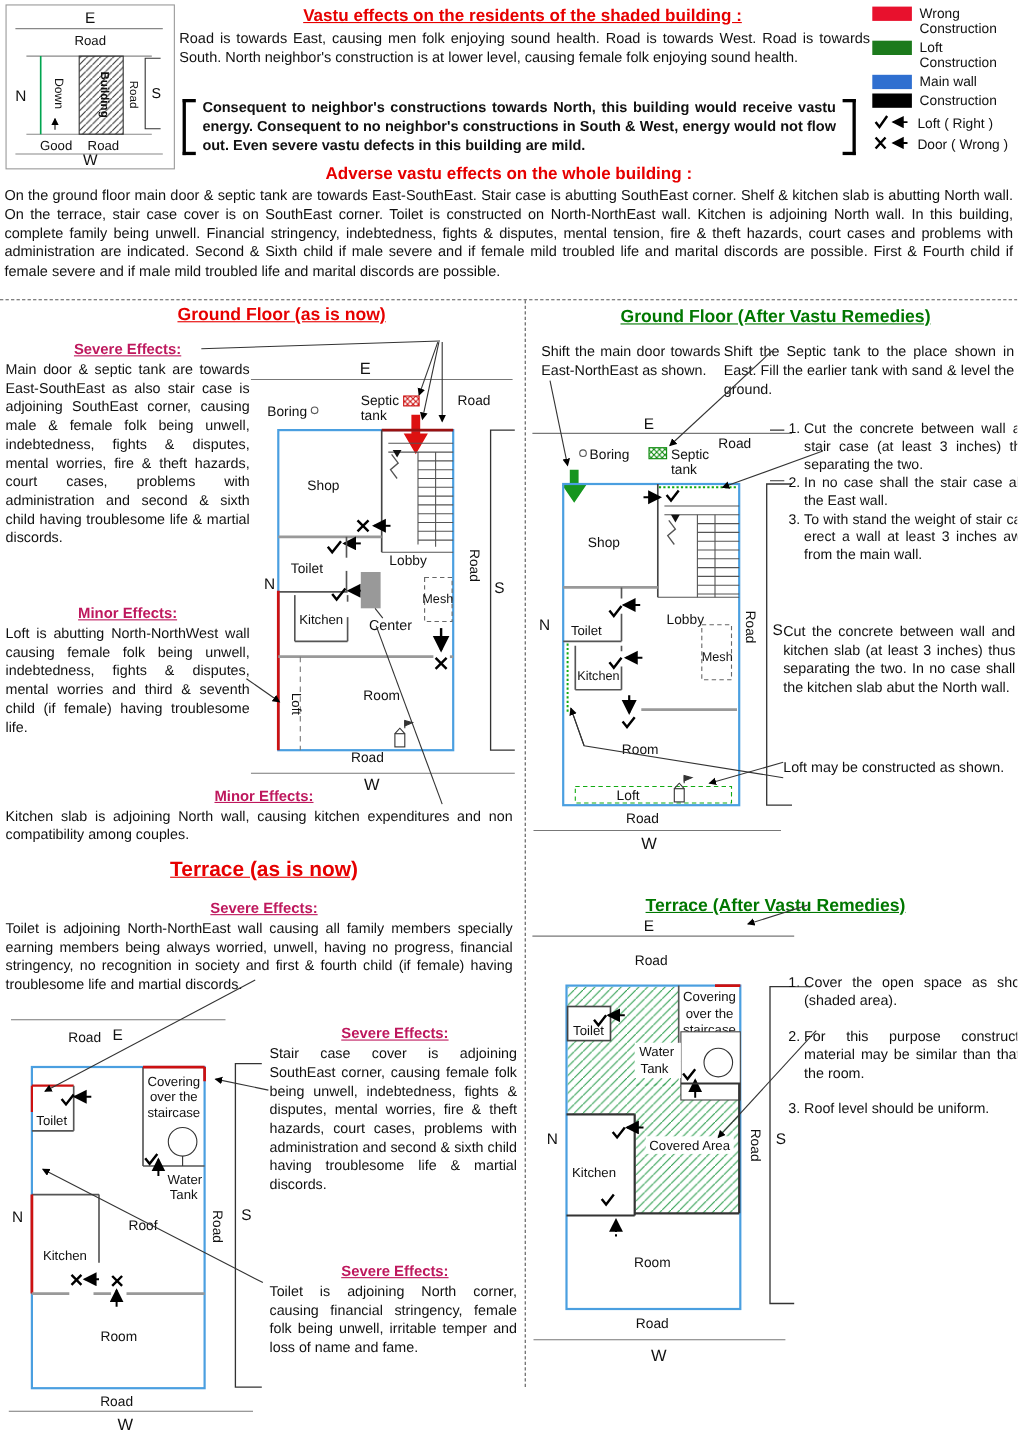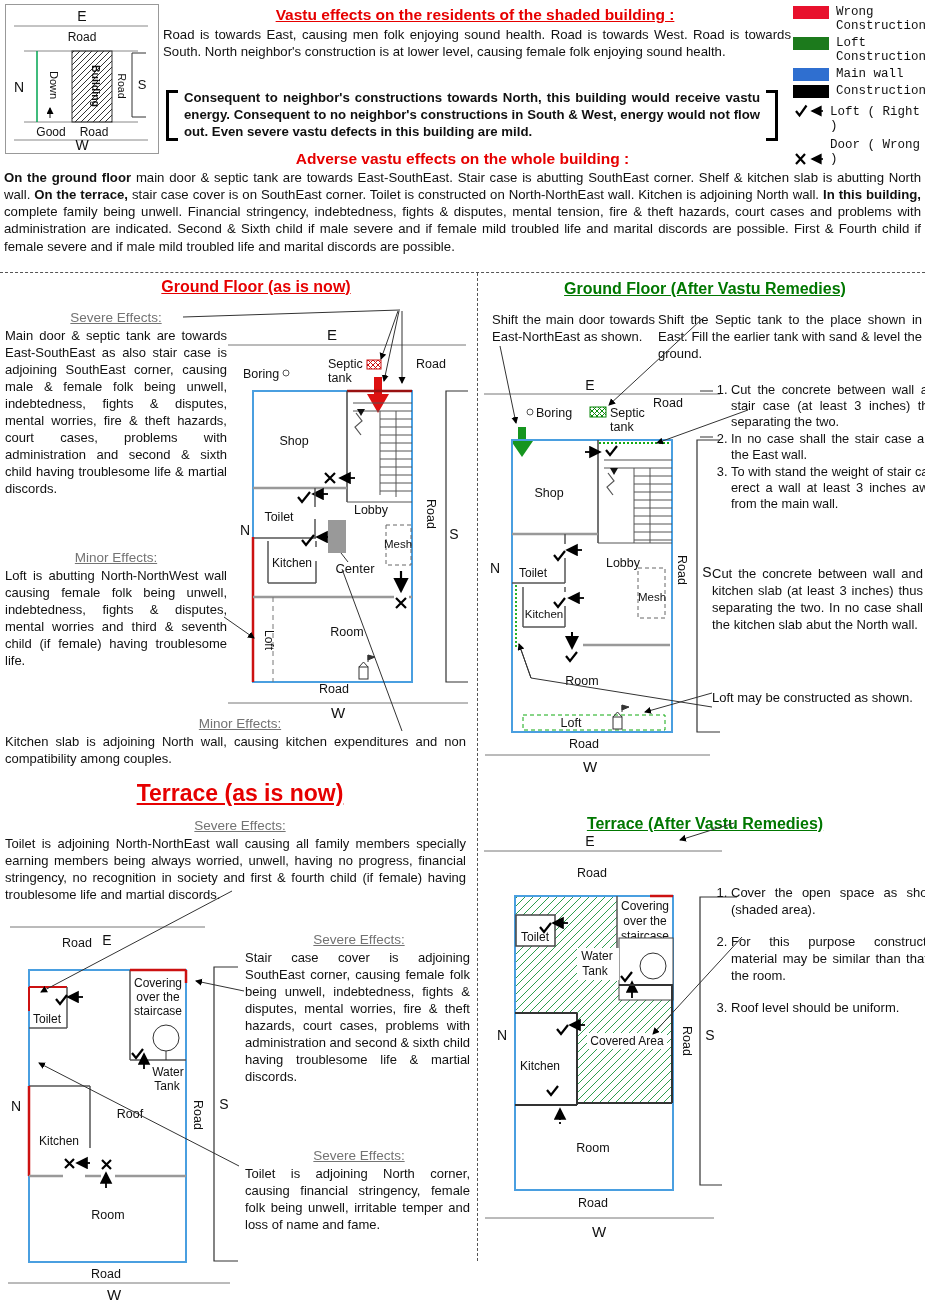--- a/index.html
+++ b/index.html
@@ -3,27 +3,27 @@
 <meta charset="utf-8">
 <style>
   html,body{margin:0;padding:0;background:#fff;}
   #page{position:relative;width:925px;height:1305px;background:#fff;overflow:hidden;
         font-family:"Liberation Sans","DejaVu Sans",sans-serif;color:#111;}
   .abs{position:absolute;}
   .just{text-align:justify;}
   .ctr{text-align:center;}
   .red{color:#e60000;}
   .grn{color:#007700;}
-  .bold{font-weight:bold;}
+  .bold{font-weight:normal;}
   .ul{text-decoration:underline;}
   .h1{font-size:15.5px;font-weight:bold;}
   .h2{font-size:16px;font-weight:bold;}
   .fx{font-size:13.2px;line-height:1.3;}
   .fn{font-size:13px;line-height:17px;}
-  .eff{font-size:13.5px;font-weight:normal;color:#737373;text-decoration:underline;}
+  .eff{font-size:13.5px;font-weight:bold;color:#be185d;text-decoration:underline;}
   .brwrap{display:flex;align-items:stretch;gap:6px;}
   .br-l{width:9px;border:3.5px solid #000;border-right:0;flex:none;}
   .br-r{width:9px;border:3.5px solid #000;border-left:0;flex:none;}
   .brtext{font-size:13.2px;line-height:1.28;font-weight:bold;text-align:justify;}
   .lg-row{display:flex;gap:7px;align-items:flex-start;margin-bottom:3px;}
   .sw{width:36px;height:13px;flex:none;margin-top:1px;}
   .sw-red{background:#e8112d;} .sw-grn{background:#1c7a1c;} .sw-blu{background:#2f6fd0;} .sw-blk{background:#000;}
   .lg-lab{font-size:12.5px;line-height:1.12;}
   .hr-dash{border:0;border-top:1px dashed #555;}
   .vdash{border-left:1px dashed #555;width:0;}
@@ -82,21 +82,21 @@
 </div>
 
 <div class="abs fx just" style="left:163px;top:26px;width:628px;">Road is towards East, causing men folk enjoying sound health. Road is towards West. Road is towards South. North neighbor's construction is at lower level, causing female folk enjoying sound health.</div>
 <div class="abs h1 red ul ctr" style="left:160px;top:6px;width:630px;">Vastu effects on the residents of the shaded building :</div>
 <div class="abs brwrap" style="left:166px;top:90px;width:612px;justify-content:flex-end;">
   <div class="br-l"></div>
   <div class="brtext">Consequent to neighbor's constructions towards North, this building would receive vastu energy. Consequent to no neighbor's constructions in South &amp; West, energy would not flow out. Even severe vastu defects in this building are mild.</div>
   <div class="br-r"></div>
 </div>
 
-<div class="abs" style="left:793px;top:5px;width:130px;font-family:Liberation Mono, monospace;">
+<div class="abs" style="left:793px;top:5px;width:130px;">
   <div class="lg-row">
     <div class="sw sw-red"></div>
     <div class="lg-lab">Wrong Construction</div>
   </div>
   <div class="lg-row">
     <div class="sw sw-grn"></div>
     <div class="lg-lab">Loft Construction</div>
   </div>
   <div class="lg-row">
     <div class="sw sw-blu"></div>
@@ -106,21 +106,21 @@
     <div class="sw sw-blk"></div>
     <div class="lg-lab">Construction</div>
   </div>
   <div class="lg-row" style="margin-top:6px;">
     <svg width="34" height="14">
       <path d="M3,7 l3.5,4.5 l7,-10" fill="none" stroke="#000" stroke-width="2.2"></path>
       <line x1="32" y1="7" x2="19" y2="7" stroke="#000" stroke-width="1.6" marker-end="url(#ah)"></line>
     </svg>
     <div class="lg-lab" style="margin-top:1px;">Loft ( Right )</div>
   </div>
-  <div class="lg-row" style="margin-top:4px;align-items:flex-end;">
+  <div class="lg-row" style="margin-top:4px;">
     <svg width="34" height="14">
       <path d="M3,2 l9,10 M12,2 l-9,10" fill="none" stroke="#000" stroke-width="2.2"></path>
       <line x1="32" y1="7" x2="19" y2="7" stroke="#000" stroke-width="1.6" marker-end="url(#ah)"></line>
     </svg>
     <div class="lg-lab" style="margin-top:1px;">Door ( Wrong )</div>
   </div>
 </div>
 
 <div class="abs h1 red ctr" style="left:0;top:150px;width:925px;">Adverse vastu effects on the whole building :</div>
 <div class="abs fx just" style="left:4px;top:169px;width:917px;">
@@ -217,21 +217,21 @@
   <line x1="0" y1="388" x2="240" y2="388" stroke="#777"></line>
   <text x="110" y="403" font-size="15" text-anchor="middle">W</text>
   <text transform="rotate(90 199 199)" x="199" y="199" font-size="12.5" text-anchor="middle">Road</text>
   <path d="M240,76 L218,76 L218,367 L240,367" fill="none" stroke="#333" stroke-width="1.2"></path>
   <text x="226" y="224" font-size="14" text-anchor="middle">S</text>
 </svg>
 
 <div class="abs eff ctr" style="left:60px;top:716px;width:360px;">Minor Effects:</div>
 <div class="abs fn just" style="left:5px;top:733px;width:461px;">Kitchen slab is adjoining North wall, causing kitchen expenditures and non compatibility among couples.</div>
 
-<div class="abs h2 red ul ctr" style="left:60px;top:780px;width:360px;font-size:23px;">Terrace (as is now)</div>
+<div class="abs h2 red ul ctr" style="left:60px;top:780px;width:360px;font-size:19px;">Terrace (as is now)</div>
 <div class="abs eff ctr" style="left:60px;top:818px;width:360px;">Severe Effects:</div>
 <div class="abs fn just" style="left:5px;top:835px;width:461px;">Toilet is adjoining North-NorthEast wall causing all family members specially earning members being always worried, unwell, having no progress, financial stringency, no recognition in society and first &amp; fourth child (if female) having troublesome life and martial discords.</div>
 
 <svg class="abs" style="left:5px;top:923px;" width="238" height="382" viewBox="0 0 238 382">
   <line x1="5" y1="4" x2="200" y2="4" stroke="#777"></line>
   <text x="72" y="24" font-size="12.5" text-anchor="middle">Road</text>
   <text x="102" y="22" font-size="14" text-anchor="middle">E</text>
   <rect x="24" y="47" width="157" height="292" fill="none" stroke="#4a9fe0" stroke-width="2"></rect>
   <line x1="24" y1="64" x2="62" y2="64" stroke="#cc1111" stroke-width="2"></line>
   <line x1="24" y1="64" x2="24" y2="88" stroke="#cc1111" stroke-width="2"></line>

